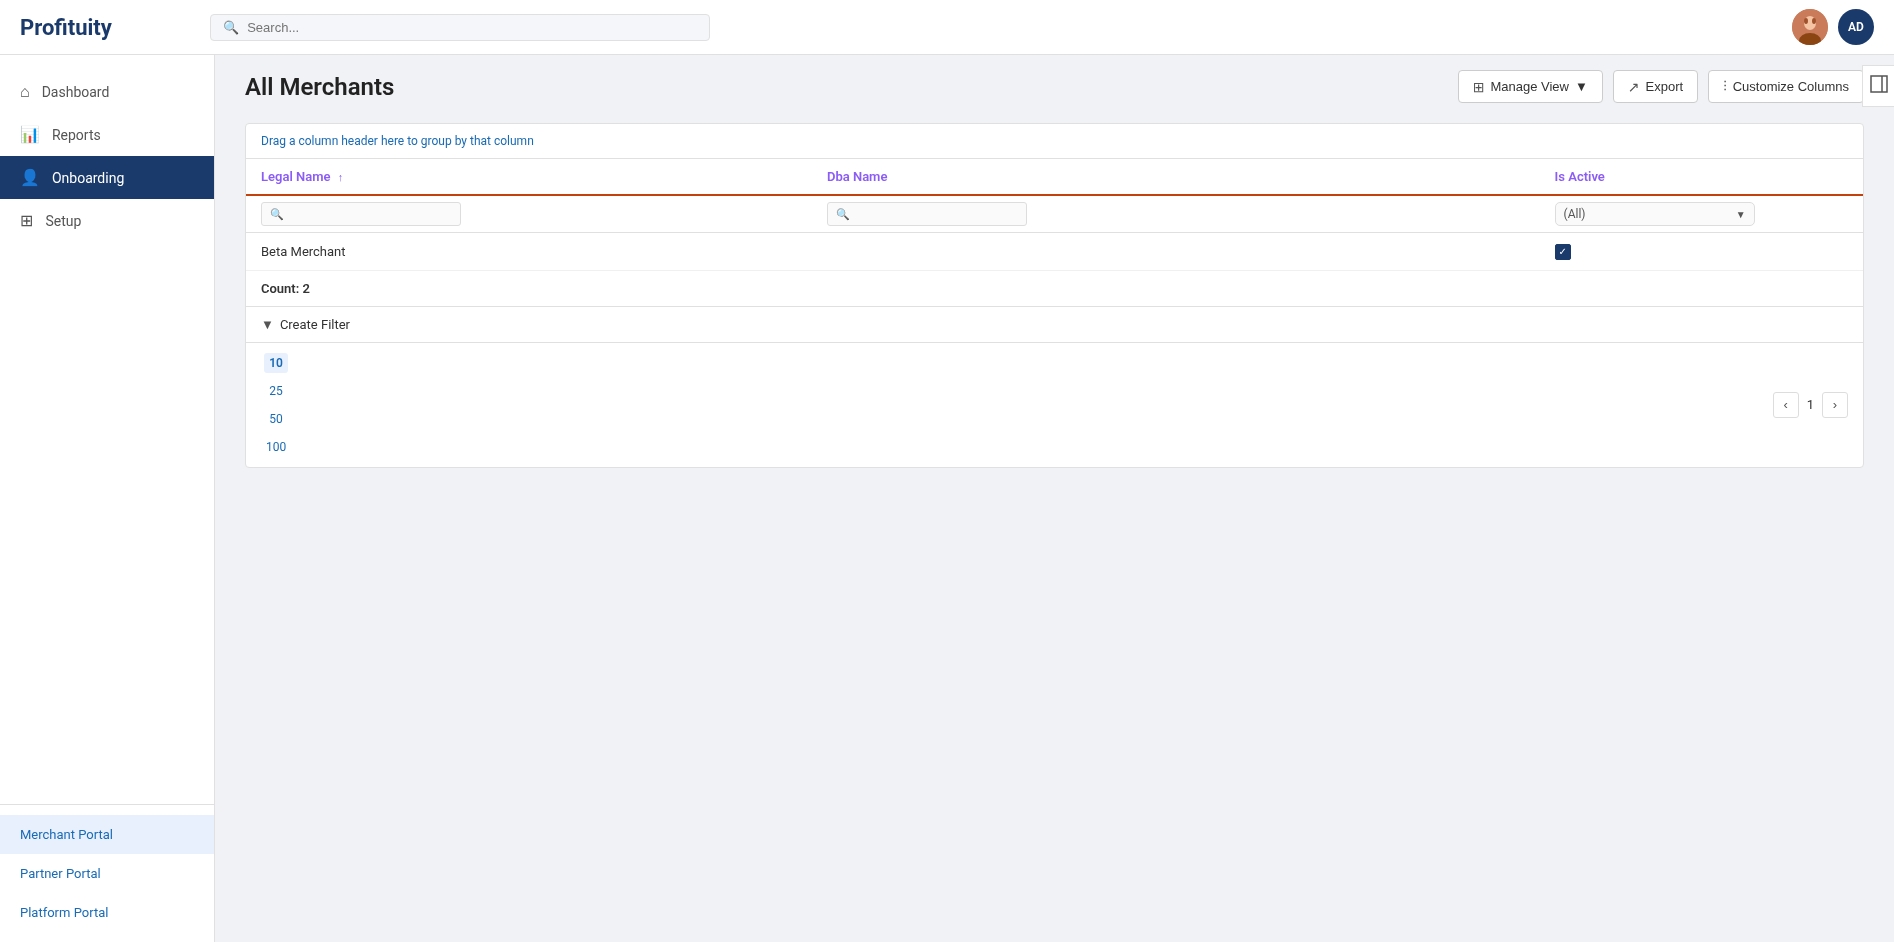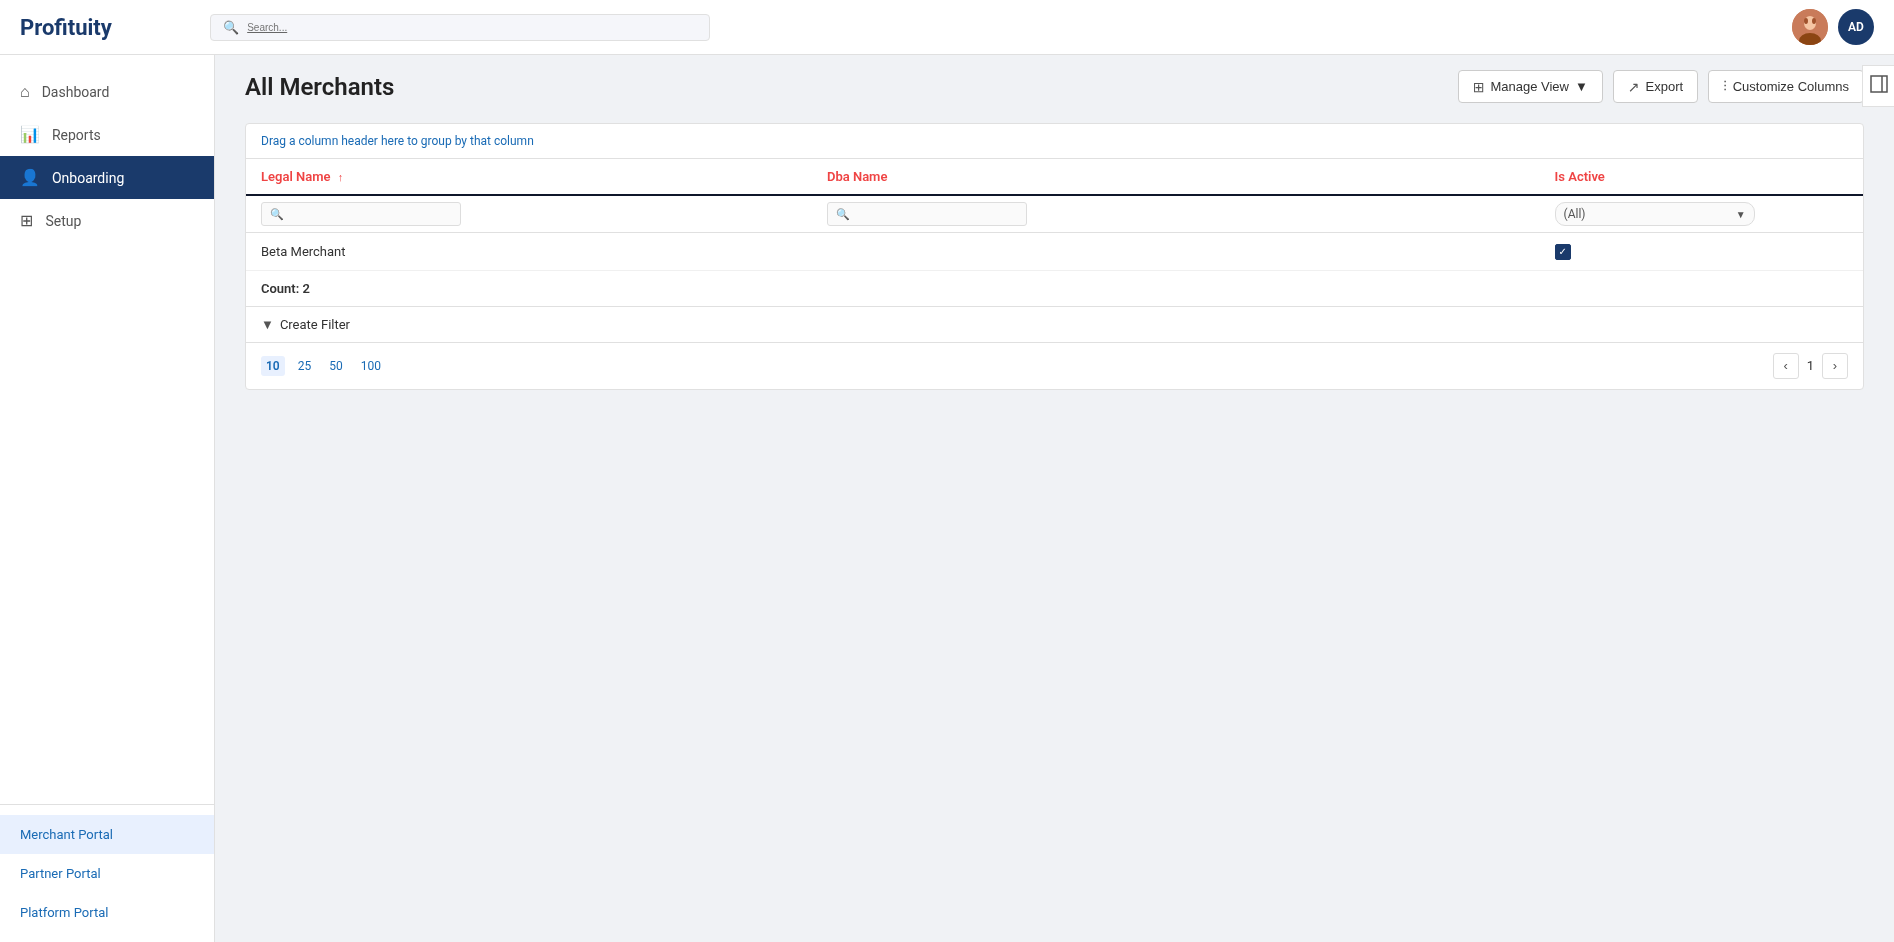--- a/index.html
+++ b/index.html
@@ -11,21 +11,21 @@
       border-bottom: 1px solid #e0e0e0; position: fixed; top: 0; left: 0; right: 0; z-index: 100;
     }
     .logo {
       font-size: 22px; font-weight: 700; color: #1a3a6b; margin-right: 30px; min-width: 160px;
     }
     .search-container {
       display: flex; align-items: center; background: #f5f6fa; border: 1px solid #e0e0e0;
       border-radius: 4px; padding: 5px 12px; flex: 1; max-width: 500px;
     }
     .search-icon { color: #aaa; margin-right: 8px; font-size: 13px; }
-    .search-input { border: none; background: transparent; outline: none; font-size: 10px; color: #666; width: 100%; text-decoration: underline; }
+    .search-input { border: none; background: transparent; outline: none; font-size: 13px; color: #666; width: 100%; }
     .header-right { margin-left: auto; display: flex; align-items: flex-end; gap: 10px; }
     .avatar-img {
       width: 36px; height: 36px; border-radius: 50%; background: #c97b5a;
       overflow: hidden; display: flex; align-items: center; justify-content: center;
     }
     .avatar-img svg { width: 36px; height: 36px; }
     .avatar-initials {
       width: 36px; height: 36px; border-radius: 50%; background: #1a3a6b; color: #fff;
       display: flex; align-items: center; justify-content: center; font-size: 12px; font-weight: 600;
     }
@@ -62,34 +62,34 @@
       font-size: 13px; color: #333;
     }
     .toolbar-btn .btn-icon { font-size: 14px; color: #555; }
 
     
     .table-container { background: #fff; border: 1px solid #e0e0e0; border-radius: 4px; }
     .drag-hint { font-size: 12px; color: #1a6bb5; padding: 10px 15px; border-bottom: 1px solid #e0e0e0; }
     .data-table { width: 100%; border-collapse: collapse; }
     .data-table th {
       text-align: left; padding: 10px 15px; font-size: 13px; font-weight: 600;
-      color: #ef4444; border-bottom: 2px solid #0f172a; background: #fff;
+      color: #8b5cf6; border-bottom: 2px solid #c2410c; background: #fff;
     }
     .data-table th .sort-icon { margin-left: 4px; font-size: 11px; }
     .data-table td { padding: 10px 15px; font-size: 13px; color: #333; border-bottom: 1px solid #f0f0f0; }
     .filter-row td { padding: 6px 15px; border-bottom: 1px solid #e0e0e0; }
     .col-search {
       display: flex; align-items: center; gap: 5px; border: 1px solid #ddd; border-radius: 3px;
       padding: 4px 8px; background: #fafafa; width: 200px;
     }
     .col-search input { border: none; background: transparent; outline: none; font-size: 12px; width: 100%; }
     .col-search .search-icon { color: #aaa; font-size: 11px; }
     .is-active-filter {
       display: flex; align-items: center; justify-content: space-between;
-      border: 1px solid #ddd; border-radius: 10px; padding: 4px 8px;
+      border: 1px solid #ddd; border-radius: 5px; padding: 4px 8px;
       background: #fafafa; width: 200px; font-size: 12px; color: #555;
     }
     .is-active-filter .dropdown-arrow { color: #555; font-size: 10px; }
     .checkbox-cell { text-align: left; }
     .checkbox-checked {
       width: 16px; height: 16px; background: #1a3a6b; border: 1px solid #1a3a6b;
       border-radius: 2px; display: inline-flex; align-items: center; justify-content: center;
     }
     .checkbox-checked::after { content: '✓'; color: #fff; font-size: 10px; }
 
@@ -101,21 +101,21 @@
       display: flex; align-items: center; gap: 6px; padding: 10px 15px;
       font-size: 13px; color: #333; border-bottom: 1px solid #e0e0e0; cursor: pointer;
     }
     .filter-icon { color: #555; font-size: 13px; }
 
     
     .pagination-row {
       display: flex; align-items: center; justify-content: space-between;
       padding: 10px 15px;
     }
-    .page-sizes { display: flex; gap: 8px; align-items: center; }
+    .page-sizes { display: flex; gap: 8px; align-items: center; flex-direction: column; }
     .page-size-btn {
       font-size: 12px; color: #1a6bb5; cursor: pointer; padding: 3px 5px;
       border-radius: 3px;
     }
     .page-size-btn.active { background: #e8f0fe; font-weight: 600; }
     .page-nav { display: flex; align-items: center; gap: 8px; }
     .page-nav-btn {
       width: 26px; height: 26px; border: 1px solid #ddd; border-radius: 3px;
       background: #fff; display: flex; align-items: center; justify-content: center;
       cursor: pointer; font-size: 13px; color: #555;

